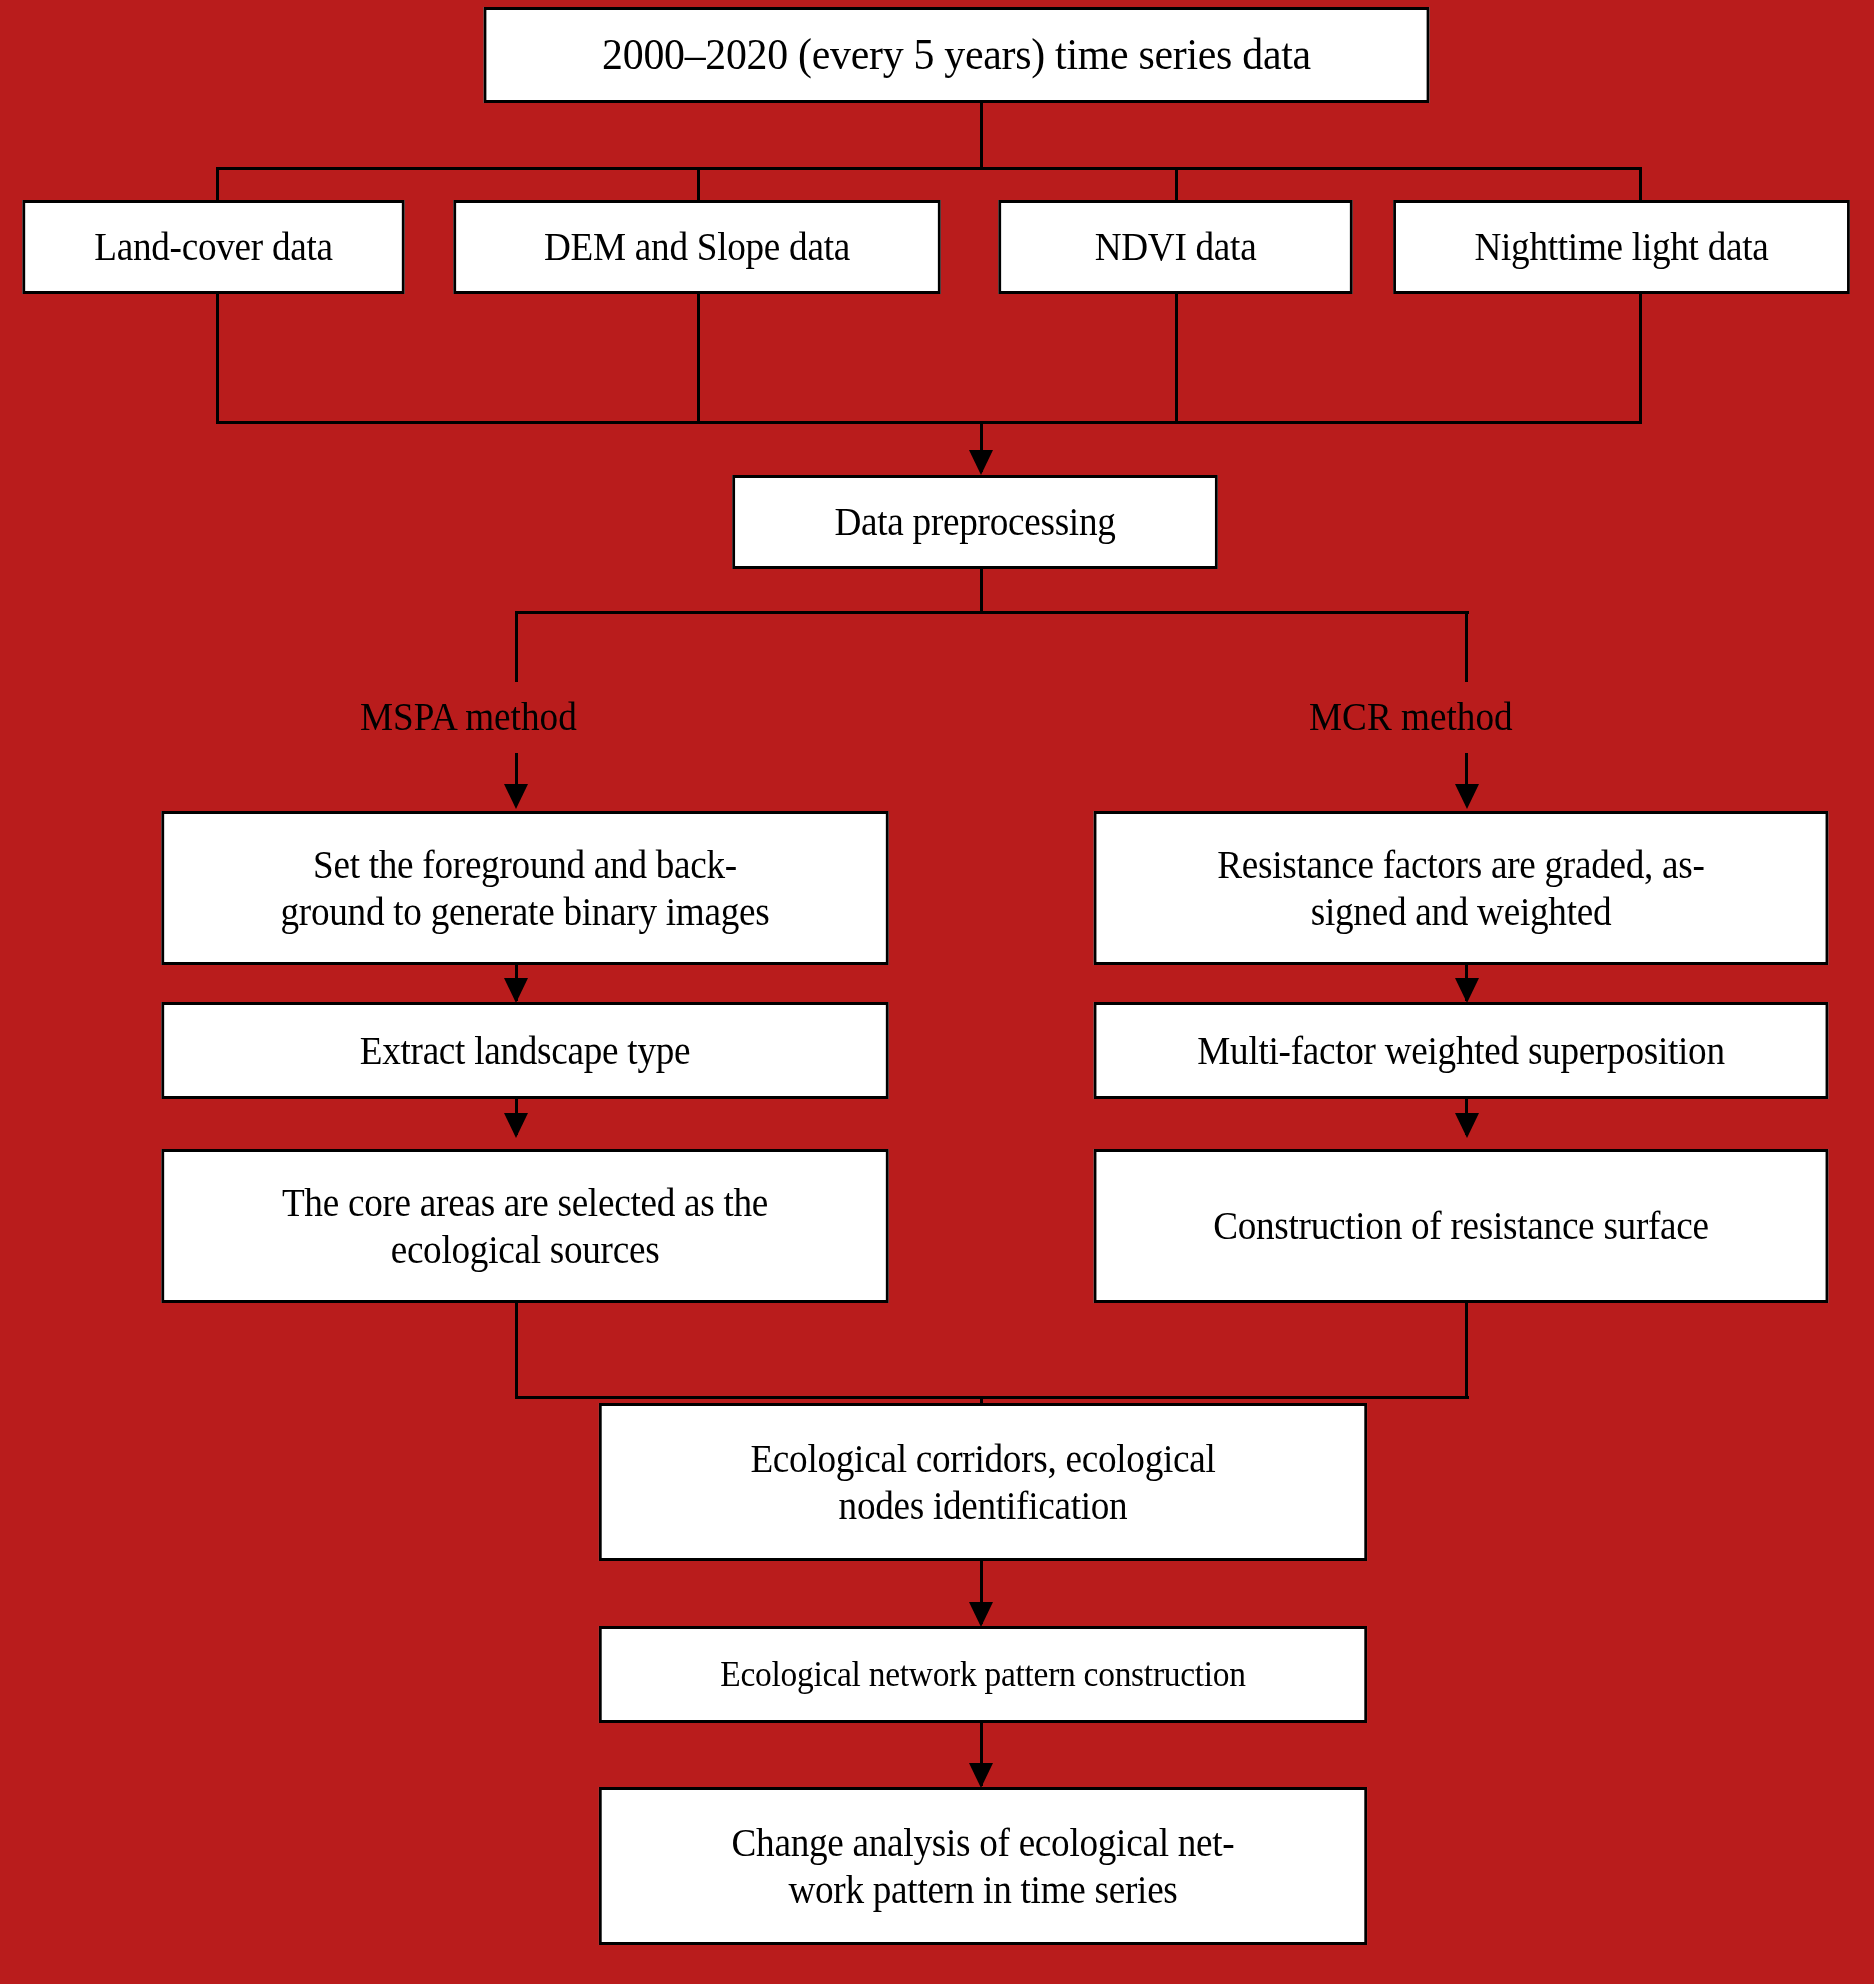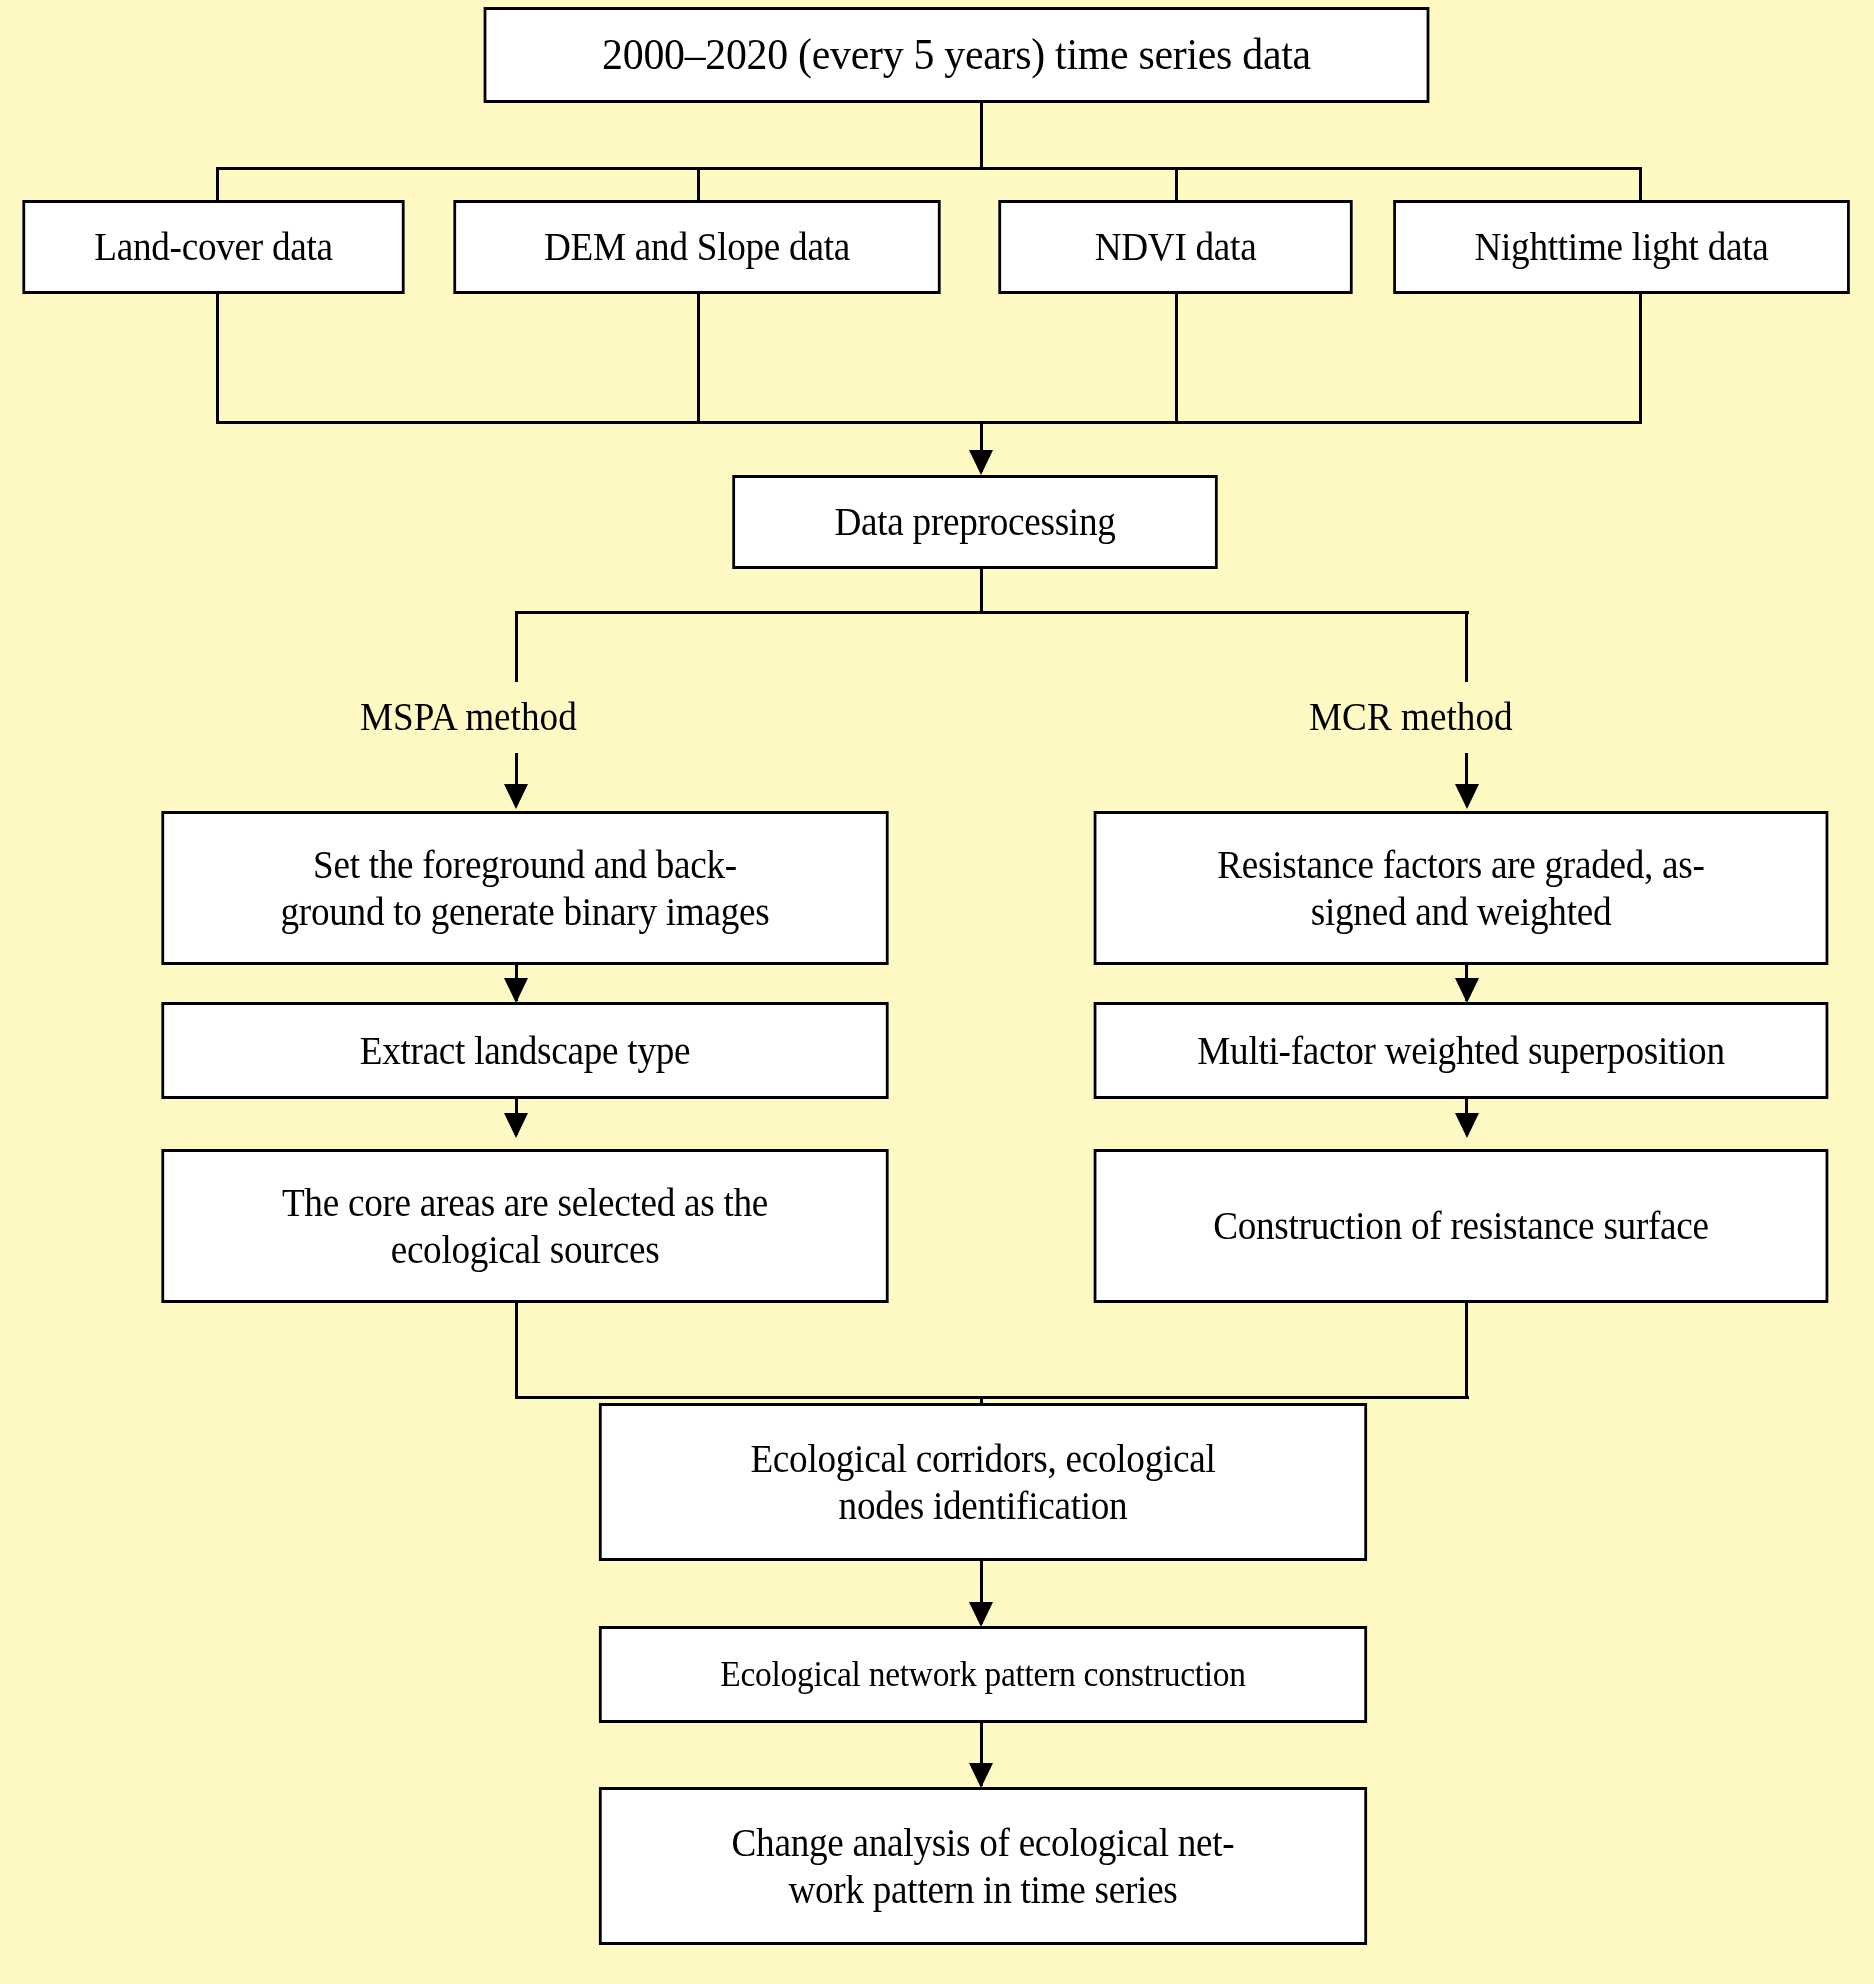--- a/index.html
+++ b/index.html
@@ -4,21 +4,21 @@
 <style>
   html, body {
     margin: 0;
     padding: 0;
     background: #ffffff;
   }
   #canvas {
     position: relative;
     width: 1874px;
     height: 1985px;
-    background: #fef9c3;
+    background: #b91c1c;
     font-family: "Liberation Serif", "DejaVu Serif", serif;
     overflow: hidden;
   }
   .node {
     position: absolute;
     box-sizing: border-box;
     border: 3.3px solid #000000;
     background: #ffffff;
     display: flex;
     align-items: center;

